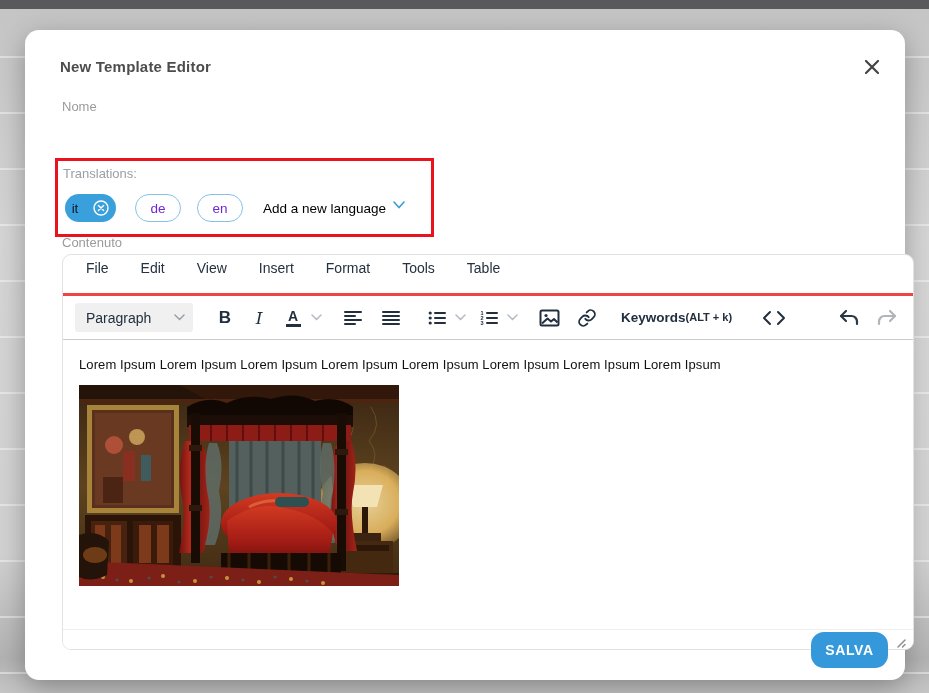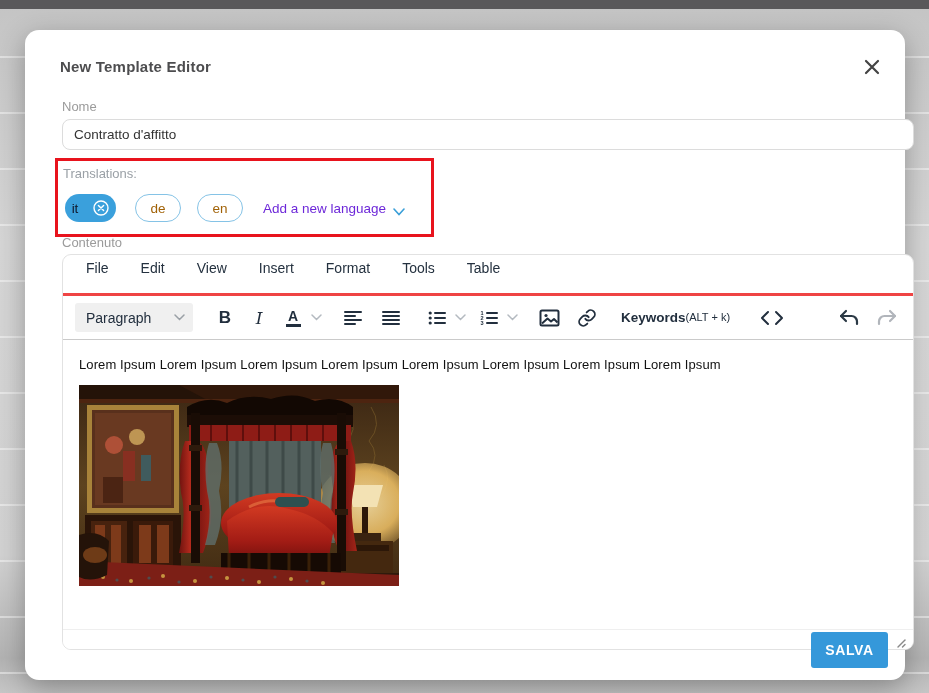--- a/index.html
+++ b/index.html
@@ -51,25 +51,25 @@
     height:28px;border-radius:15px;box-sizing:border-box;
     display:flex;align-items:center;justify-content:center;
     font-size:13.5px;cursor:pointer;
   }
   .pill-active{
     background:#3aa0dc;color:#0f172a;width:51px;gap:15px;margin-right:19px;
   }
   .pill-x{width:16px;height:16px;flex:0 0 16px;}
   .pill-x svg{display:block;}
   .pill-outline{
-    background:#fff;border:1px solid #85c3e6;color:#a16207;width:46px;margin-right:16px;
+    background:#fff;border:1px solid #85c3e6;color:#6d28d9;width:46px;margin-right:16px;
   }
   .add-lang{
-    display:flex;align-items:flex-end;gap:7px;margin-left:4px;cursor:pointer;
-    color:#6d28d9;font-size:13.5px;
+    display:flex;align-items:flex-start;gap:7px;margin-left:4px;cursor:pointer;
+    color:#000000;font-size:13.5px;
   }
   .chev{width:12px;height:8px;display:block;}
 
   
   .editor{
     position:absolute;left:37px;top:224px;width:852px;height:396px;box-sizing:border-box;
     border:1px solid #e2e2e2;border-radius:9px;background:#fff;overflow:hidden;
   }
   .menubar{
     height:38px;display:flex;padding-left:12px;gap:10px;
@@ -98,62 +98,61 @@
   .italic-glyph{font-family:"DejaVu Serif",serif;font-style:italic;font-size:17px;color:#222f3e;}
   .forecolor{display:flex;flex-direction:column;align-items:center;line-height:1;}
   .forecolor .a{font-size:14px;font-weight:bold;color:#222f3e;}
   .forecolor .bar{width:15px;height:3px;background:#222f3e;margin-top:1px;}
   .split-chev{width:18px;display:flex;justify-content:center;cursor:pointer;}
   .kw-btn{
     display:flex;align-items:center;justify-content:center;
     line-height:1.15;color:#222f3e;cursor:pointer;padding:0 10px;
   }
   .kw-l1{font-size:13.5px;font-weight:bold;}
-  .kw-l2{font-size:11px;font-weight:normal;}
+  .kw-l2{font-size:11px;font-weight:bold;}
   .sp6{width:6px;}.sp10{width:10px;}.sp14{width:14px;}.sp18{width:18px;}
   .flex-fill{flex:1 1 auto;}
 
   .content{
     height:289px;padding:9px 16px 0 16px;box-sizing:border-box;overflow:hidden;background:#fff;
   }
   .content p{
     margin:8px 0 0 0;font-size:13px;color:#111;letter-spacing:.1px;
   }
   .content-img{
     margin-top:13px;width:320px;height:201px;display:block;border:0;
   }
   .statusbar{
     height:23px;border-top:1px solid #efefef;position:relative;background:#fff;
   }
   .resize-handle{position:absolute;right:6px;bottom:5px;width:13px;height:13px;cursor:nwse-resize;color:#8a8a8a;}
 
   .save-btn{
     position:absolute;right:17px;bottom:12px;width:77px;height:36px;
-    background:#3598da;border:none;border-radius:3px;cursor:pointer;
+    background:#3598da;border:none;border-radius:13px;cursor:pointer;
     color:#fff;font-family:"Liberation Sans",sans-serif;font-weight:bold;font-size:14px;letter-spacing:.6px;
   }
 </style>
 </head>
 <body>
 
 <div class="bg"></div>
 <div class="topbar"></div>
 
 <div class="modal">
 
   <div class="modal-title">New Template Editor</div>
 
   <div class="close-btn">
     <svg viewBox="0 0 22 22">
         <path d="M5 5 L17 17 M17 5 L5 17" stroke="#444" stroke-width="2.2" stroke-linecap="round" fill="none"></path>
       </svg>
   </div>
 
   <div class="field-label lbl-nome">Nome</div>
-  <input class="nome-input" type="text" value="Contratto d'affitto" style="">
 
   <div class="red-box"></div>
   <div class="lbl-translations">Translations:</div>
 
   <div class="pills">
     <div class="pill pill-active">
       <span>it</span>
       <span class="pill-x">
         <svg viewBox="0 0 16 16" width="16" height="16">
           <circle cx="8" cy="8" r="7" fill="none" stroke="#ffffff" stroke-width="1.4"></circle>

